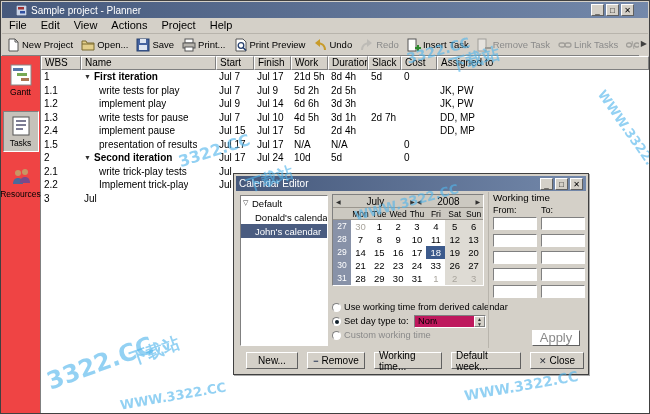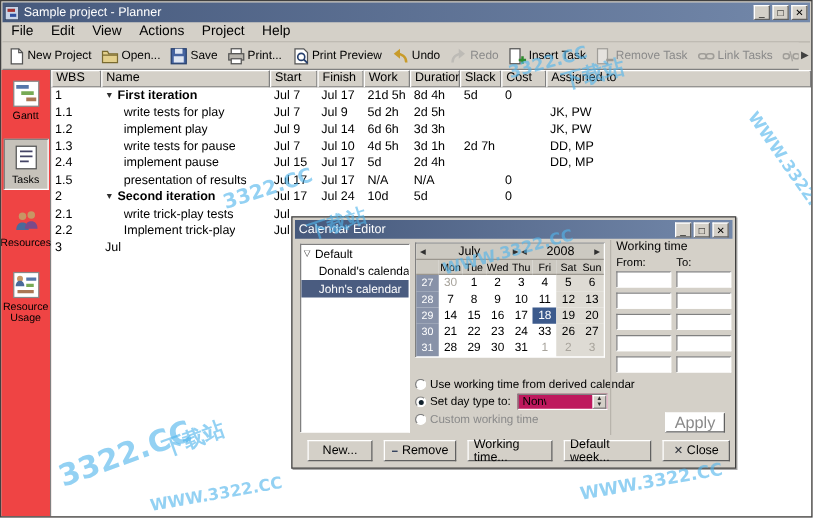--- a/index.html
+++ b/index.html
@@ -3,21 +3,21 @@
 <meta charset="utf-8">
 <style>
   *{box-sizing:border-box;margin:0;padding:0;}
   html,body{background:#777;}
   body{font-family:"Liberation Sans","DejaVu Sans",sans-serif;}
   #app{position:relative;width:650px;height:414px;background:#d4d0c8;border:1px solid #404040;overflow:hidden;}
 
   
   #titlebar{position:absolute;left:1px;top:1px;right:1px;height:16px;
     background:linear-gradient(to right,#46597c,#7388aa);color:#fff;font-size:10px;
-    display:flex;align-items:center;padding:0 2px;gap:4px;}
+    display:flex;align-items:center;padding:0 14px;gap:4px;}
   #title-text{flex:1;white-space:nowrap;overflow:hidden;}
   .winbtns{display:flex;gap:2px;}
   .winbtn{width:13px;height:12px;background:#d4d0c8;font-size:8px;line-height:11px;text-align:center;color:#000;
     border-top:1px solid #fff;border-left:1px solid #fff;border-right:1px solid #606060;border-bottom:1px solid #606060;}
 
   
   #menubar{position:absolute;left:1px;top:17px;right:1px;height:16px;display:flex;align-items:flex-start;
     font-size:11px;background:#d4d0c8;border-bottom:1px solid #b8b4ac;}
   .menu-item{padding:1px 7px;white-space:nowrap;}
 
@@ -292,33 +292,20 @@
       <div class="side-item">
         <div class="side-icon">
           <svg viewBox="0 0 22 22">
             <circle cx="8" cy="7" r="3" fill="#c89664"></circle>
             <path d="M3 18c0-4 2-6 5-6s5 2 5 6z" fill="#4a6a9a"></path>
             <circle cx="15" cy="6" r="3" fill="#c89664"></circle>
             <path d="M10 17c0-4 2-6 5-6s5 2 5 6z" fill="#7a4a8a"></path>
           </svg>
         </div>
         <div class="side-label">Resources</div>
-      </div>
-      <div class="side-item">
-        <div class="side-icon">
-          <svg viewBox="0 0 22 22">
-            <rect x="1" y="1" width="20" height="20" fill="#fff" stroke="#888"></rect>
-            <circle cx="6" cy="6" r="2.4" fill="#c89664"></circle>
-            <path d="M2.5 12c0-3 1.5-4.5 3.5-4.5S9.5 9 9.5 12z" fill="#4a6a9a"></path>
-            <rect x="11" y="5" width="8" height="2.6" fill="#5577aa"></rect>
-            <rect x="11" y="10" width="6" height="2.6" fill="#77aa55"></rect>
-            <rect x="4" y="15" width="13" height="2.6" fill="#aa7755"></rect>
-          </svg>
-        </div>
-        <div class="side-label">Resource Usage</div>
       </div>
     </div>
 
   <div id="table-header">
       <div class="th">WBS</div>
       <div class="th">Name</div>
       <div class="th">Start</div>
       <div class="th">Finish</div>
       <div class="th">Work</div>
       <div class="th">Duration</div>

